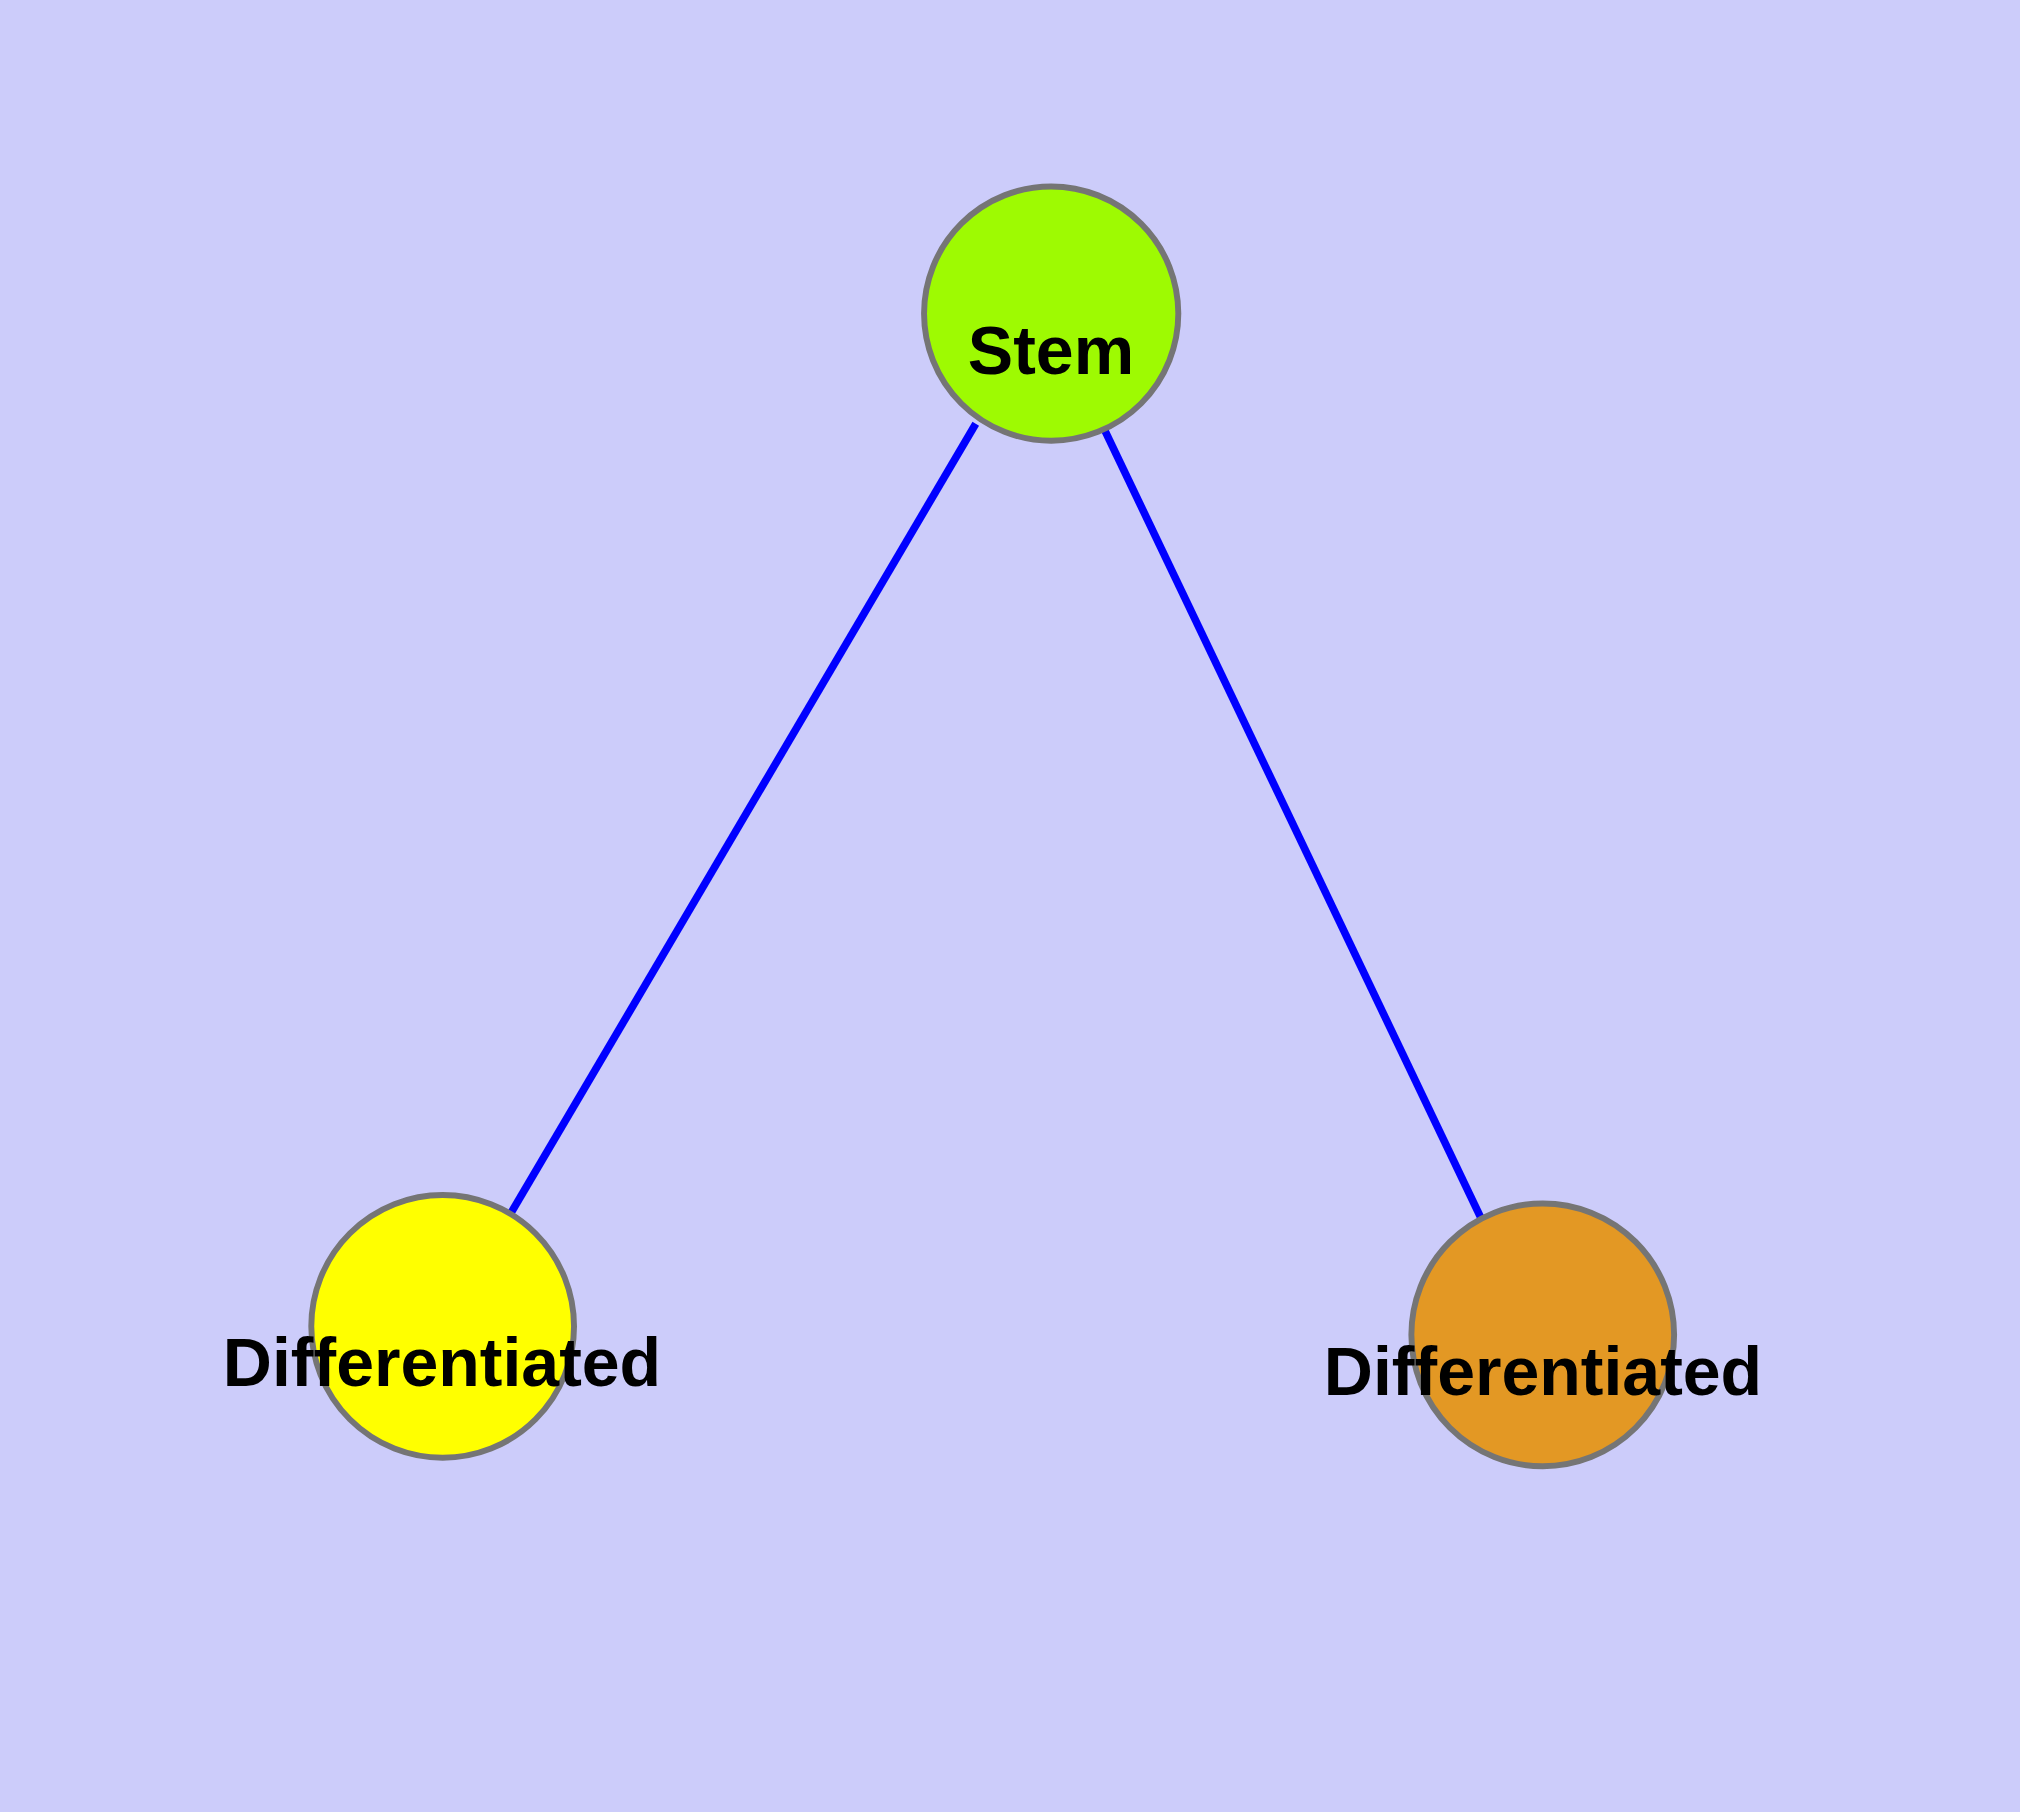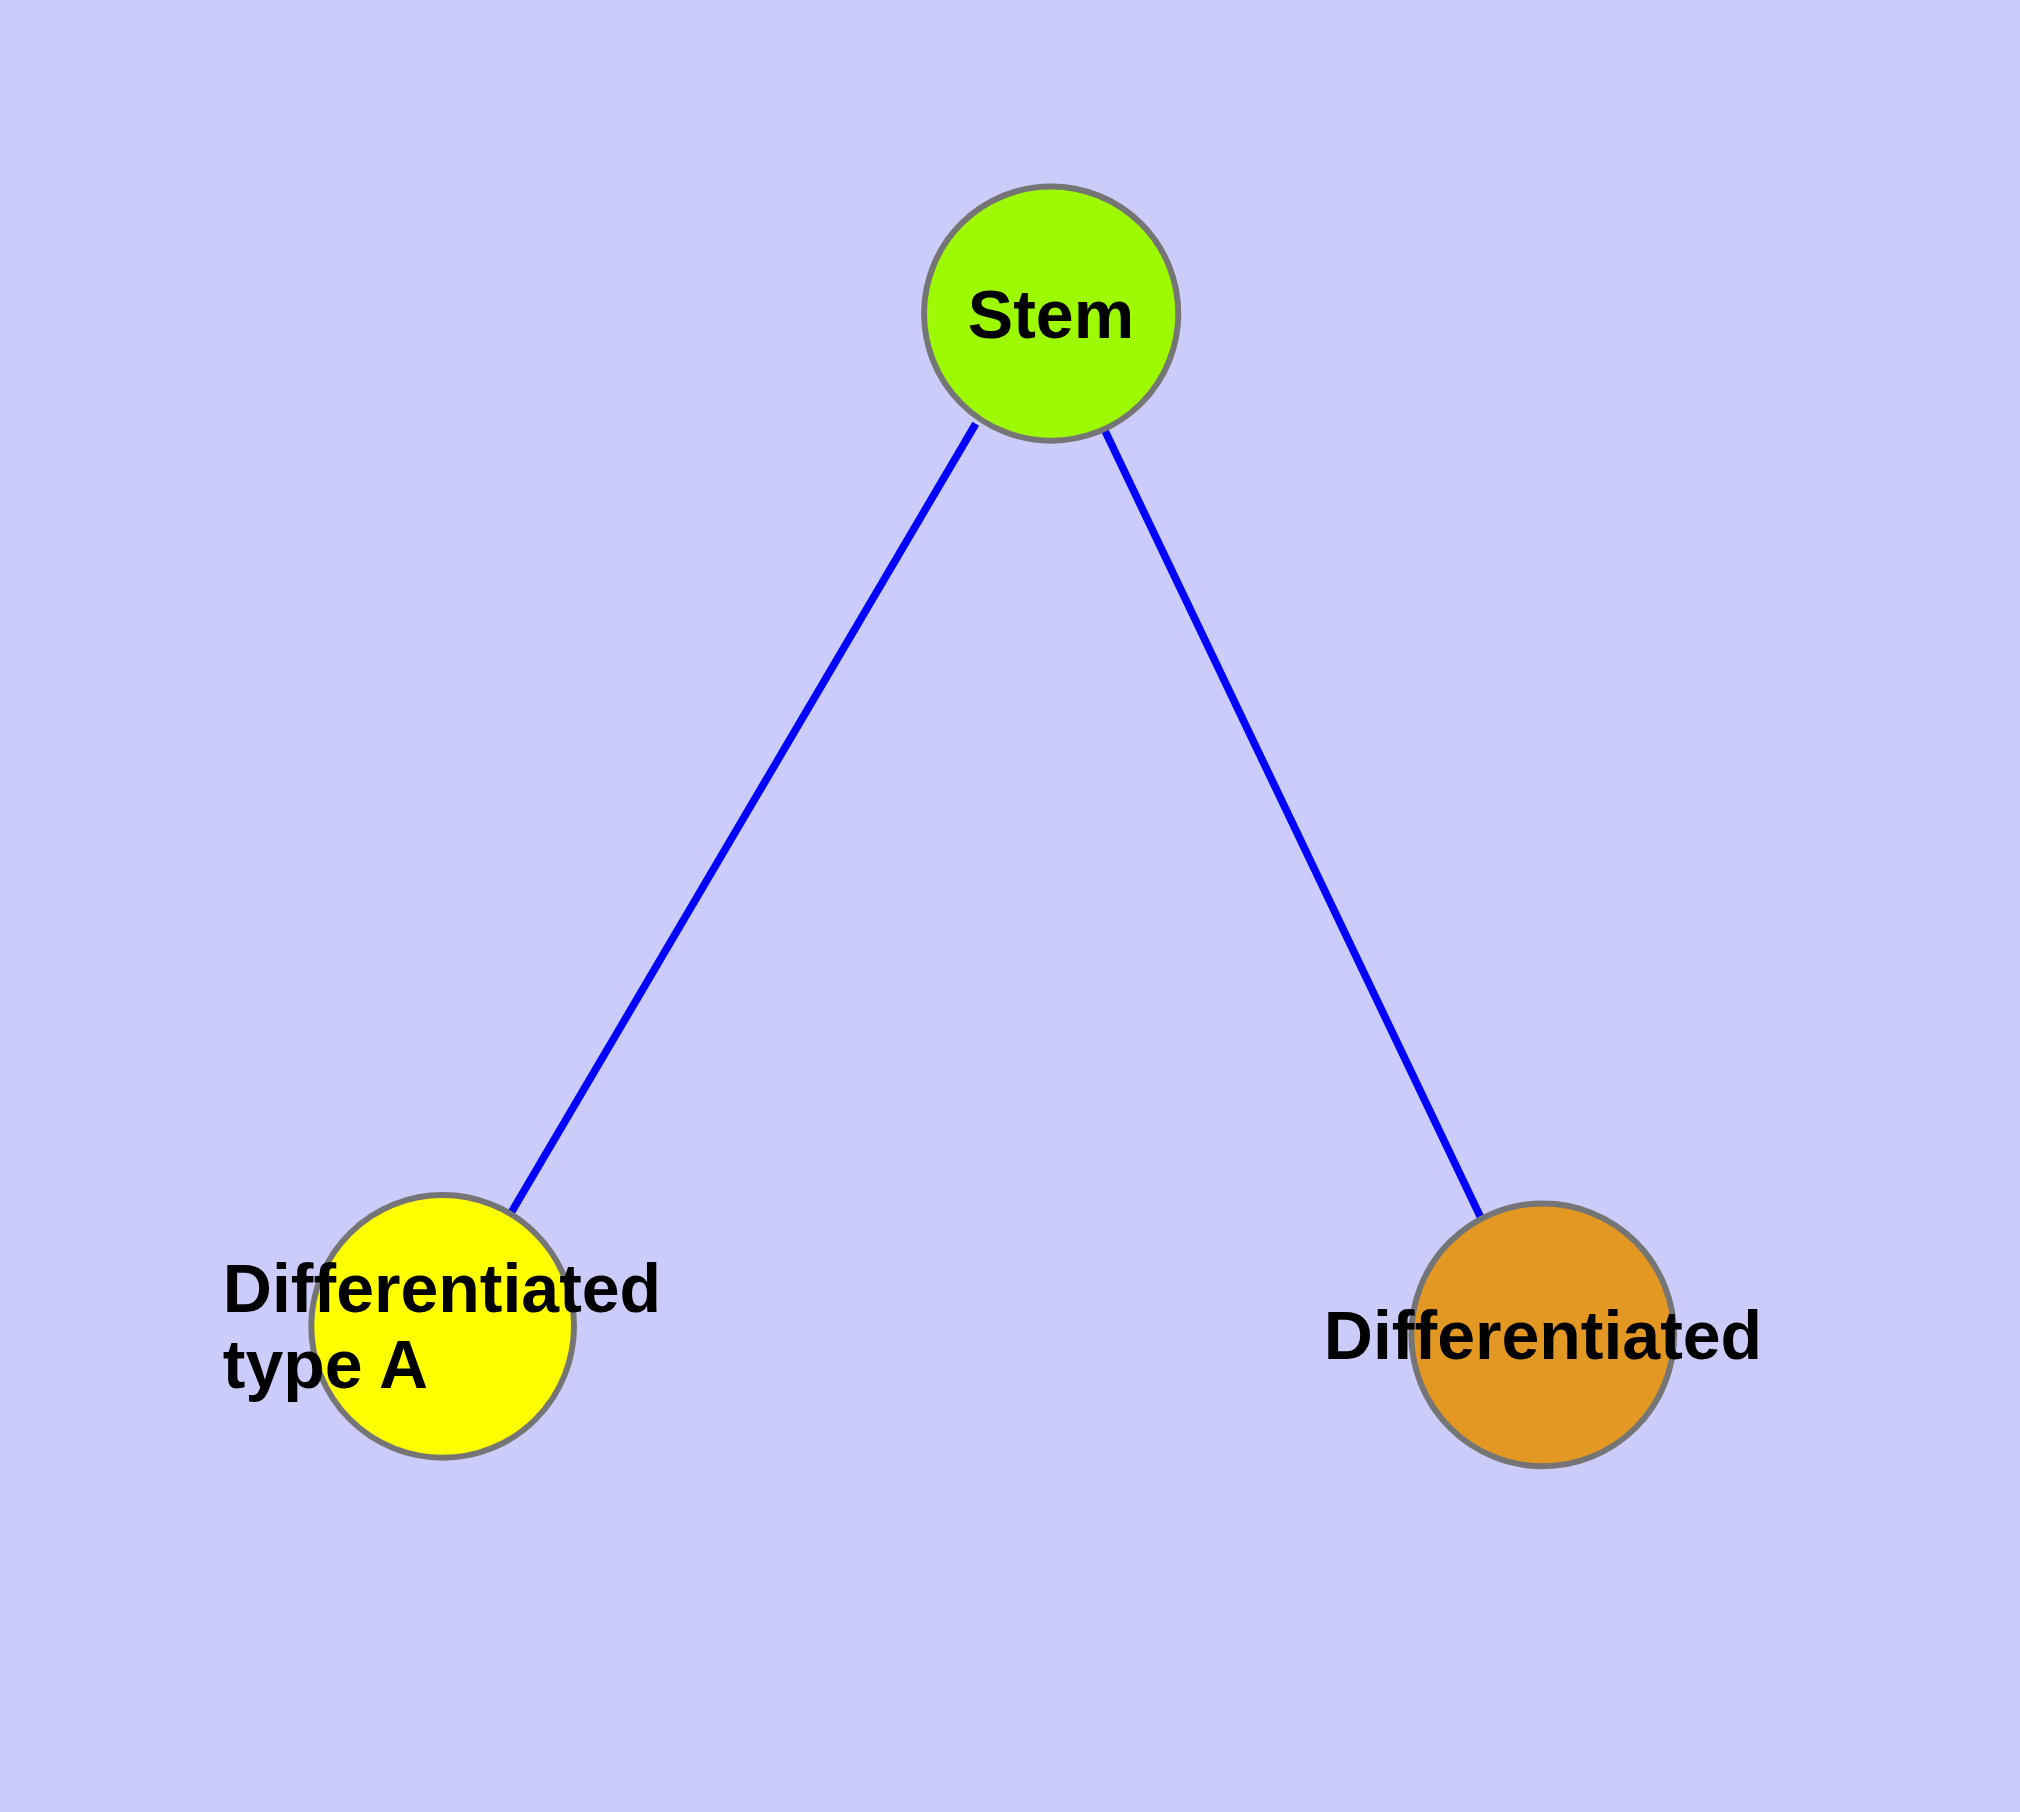--- a/index.html
+++ b/index.html
@@ -17,29 +17,30 @@
   }
   #graph-svg {
     position: absolute;
     left: 0;
     top: 0;
     width: 2021px;
     height: 1812px;
   }
   .node-label {
     position: absolute;
-    text-align: left;
+    text-align: center;
     font-family: "Liberation Sans", sans-serif;
     font-weight: bold;
     font-size: 68px;
     line-height: 1.12;
     color: #000000;
     white-space: pre;
     pointer-events: none;
     transform: translate(-50%, -50%);
+    margin-top: 36px;
   }
 </style>
 </head>
 <body>
 
 <div id="canvas" style="width: 2021px; height: 1812px; background: rgb(204, 204, 250);">
 
   <svg id="graph-svg" viewBox="0 0 2384 2138">
     <g id="edges-layer">
         <line x1="1151" y1="500" x2="601" y2="1434" stroke="#0000ff" stroke-width="9" stroke-linecap="butt"></line>
@@ -47,18 +48,18 @@
       </g>
     <g id="nodes-layer">
         <circle cx="1240" cy="370" r="150" fill="#9efa02" stroke="#757575" stroke-width="7"></circle>
         <circle cx="522" cy="1565" r="155" fill="#ffff00" stroke="#757575" stroke-width="7"></circle>
         <circle cx="1820" cy="1575" r="155" fill="#e39824" stroke="#757575" stroke-width="7"></circle>
       </g>
   </svg>
 
   <div id="labels-layer">
       <div class="node-label" style="left: 1051px; top: 314px; font-size: 68px; color: rgb(0, 0, 0);"><div>Stem</div></div>
-      <div class="node-label" style="left: 442px; top: 1326px; font-size: 68px; color: rgb(0, 0, 0);"><div>Differentiated</div><div>type A</div></div>
+      <div class="node-label" style="left: 442px; top: 1326px; font-size: 68px; color: rgb(0, 0, 0);"><div>Differentiated</div></div>
       <div class="node-label" style="left: 1543px; top: 1335px; font-size: 68px; color: rgb(0, 0, 0);"><div>Differentiated</div></div>
     </div>
 
 </div>
 
 
 </body></html>

